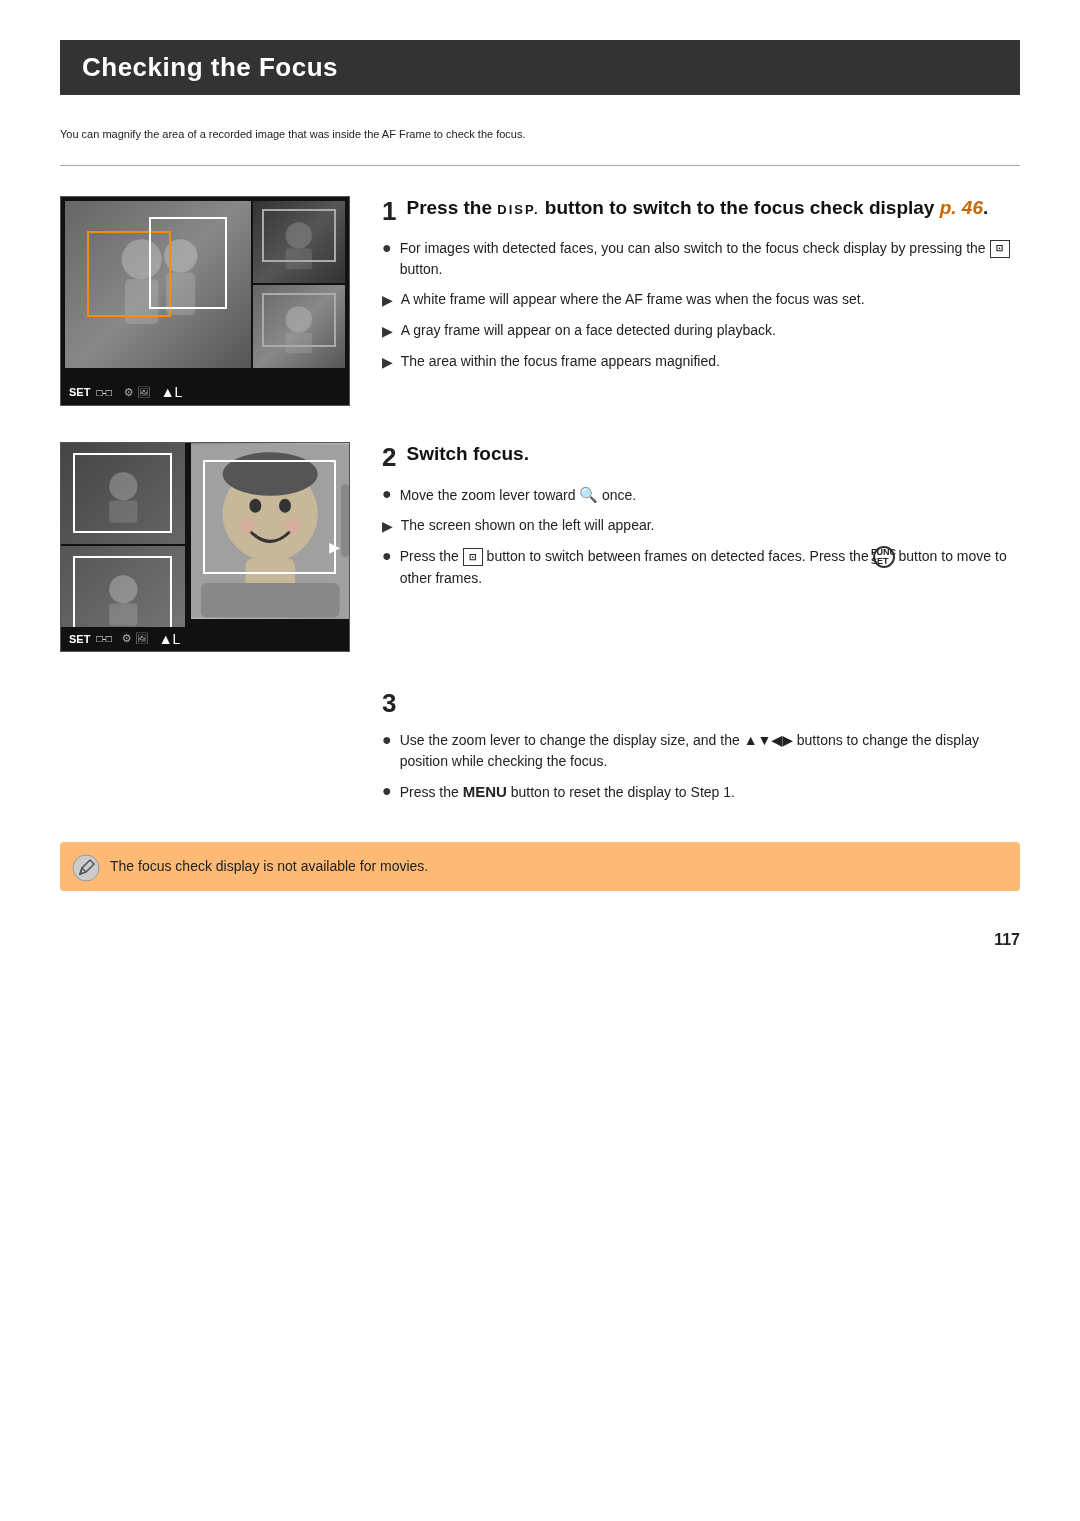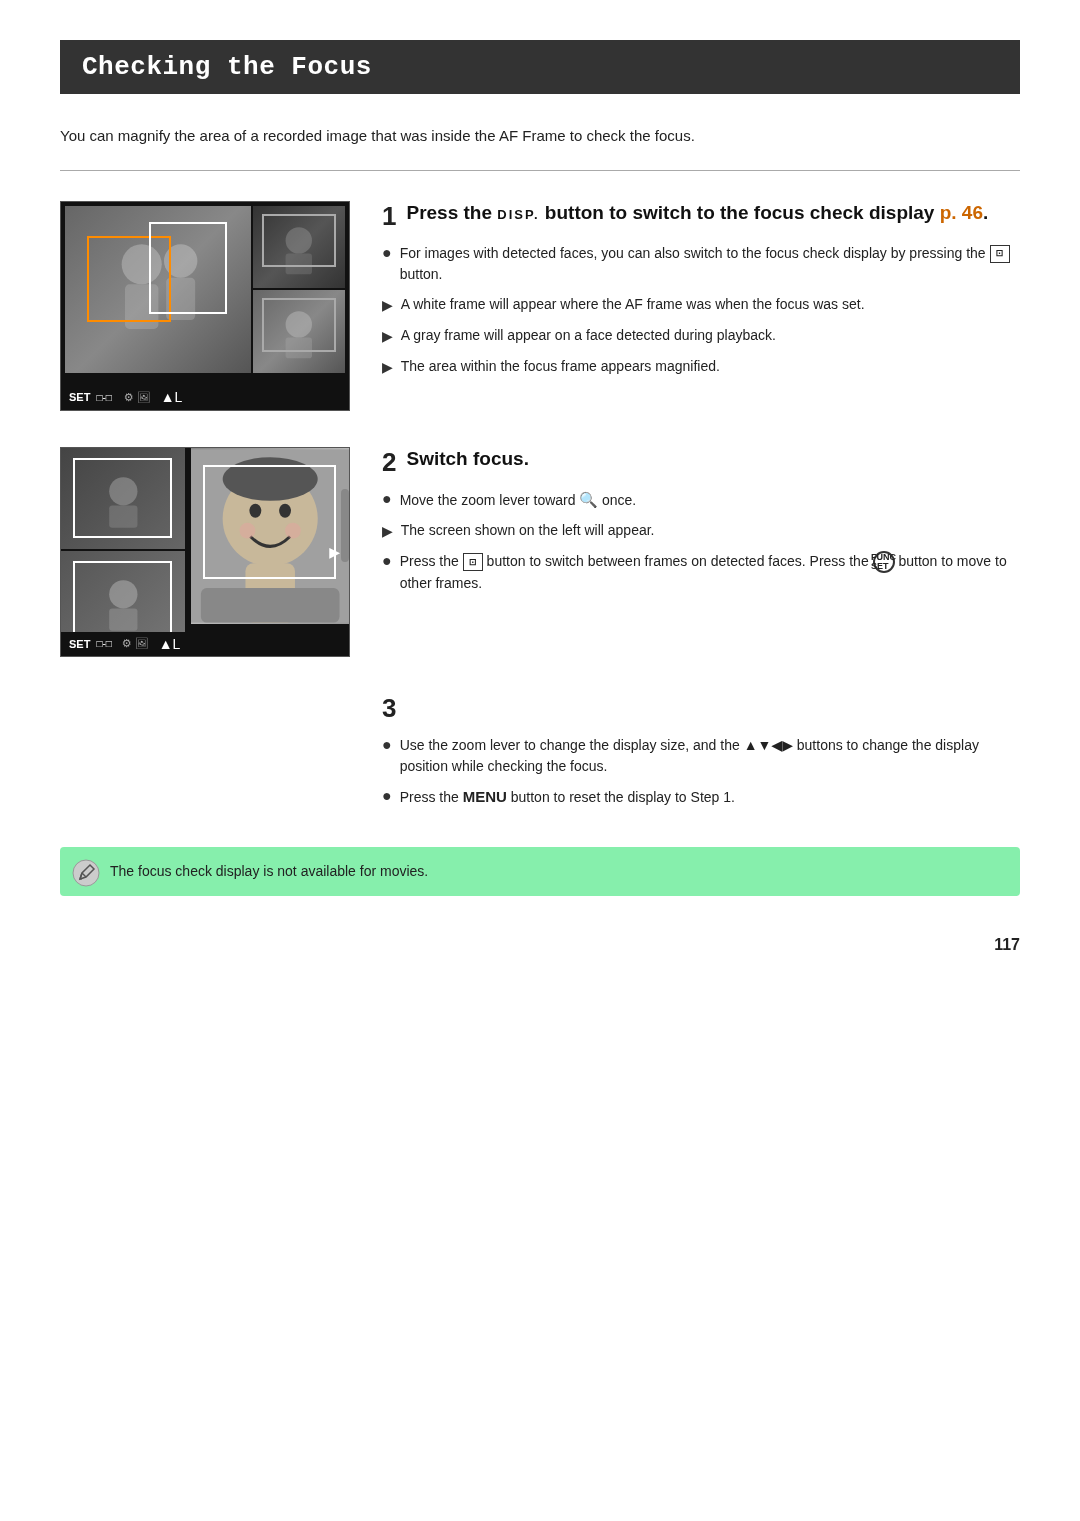--- a/index.html
+++ b/index.html
@@ -16,25 +16,24 @@
     .page-title-bar {
       background: #333;
       padding: 12px 22px;
       margin-bottom: 28px;
     }
     .page-title-bar h1 {
       color: #fff;
       font-size: 26px;
       font-weight: 900;
       letter-spacing: 0.5px;
-      font-family: Liberation Mono, monospace;
     }
 
     .intro-text {
-      font-size: 15px;
+      font-size: 11px;
       line-height: 1.5;
       margin-bottom: 22px;
       color: #222;
       margin-top: 31px;
     }
 
     hr.divider {
       border: none;
       border-top: 1px solid #aaa;
       margin-bottom: 30px;
@@ -226,20 +225,21 @@
       margin-top: 2px;
     }
     .step-title {
       font-size: 19px;
       font-weight: 900;
       line-height: 1.3;
       color: #111;
     }
     .step-title .highlight {
       color: #cc6600;
+      font-style: italic;
     }
 
     .bullet-list {
       list-style: none;
       padding-left: 0;
       margin-left: 0;
     }
     .bullet-list li {
       display: flex;
       align-items: flex-start;
@@ -282,21 +282,21 @@
       width: 20px;
       height: 18px;
       border: 1px solid #333;
       font-size: 9px;
       font-weight: bold;
       line-height: 1;
       vertical-align: middle;
     }
 
     .note-box {
-      background: #86efac;
+      background: #fdba74;
       border-radius: 4px;
       padding: 14px 18px 14px 50px;
       font-size: 14px;
       line-height: 1.5;
       color: #222;
       position: relative;
       margin-top: 30px;
     }
     .note-icon {
       position: absolute;

